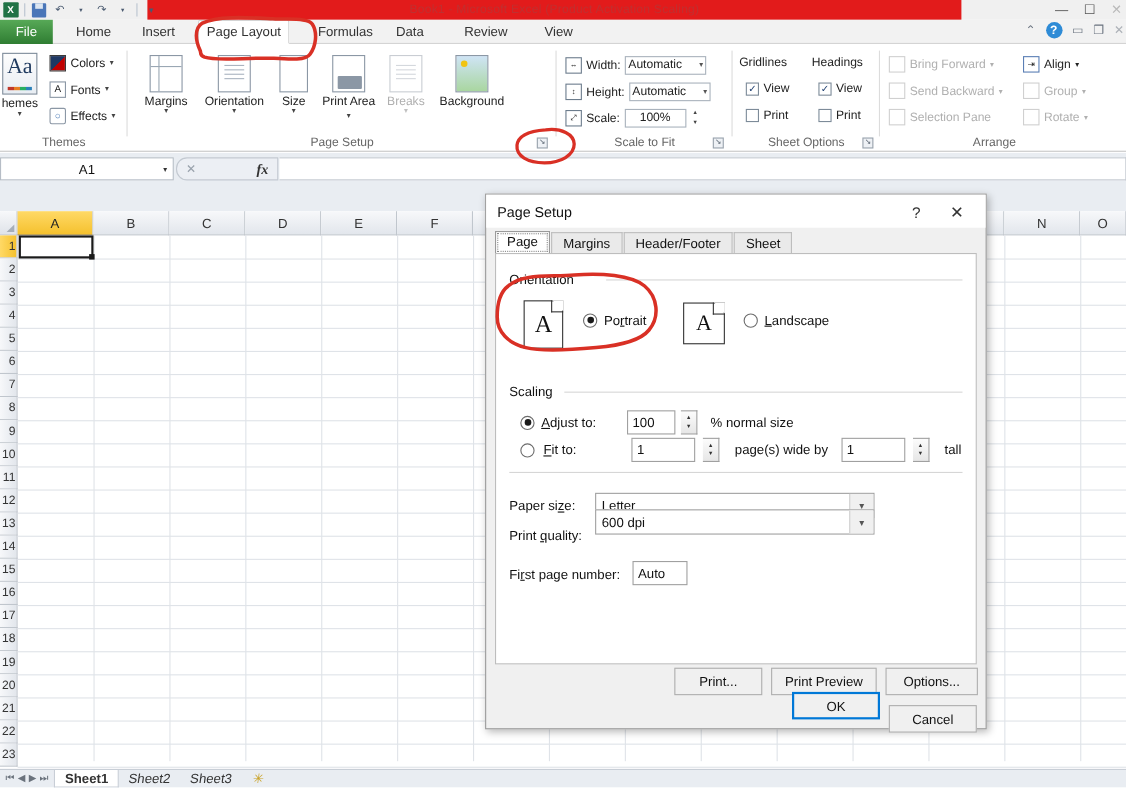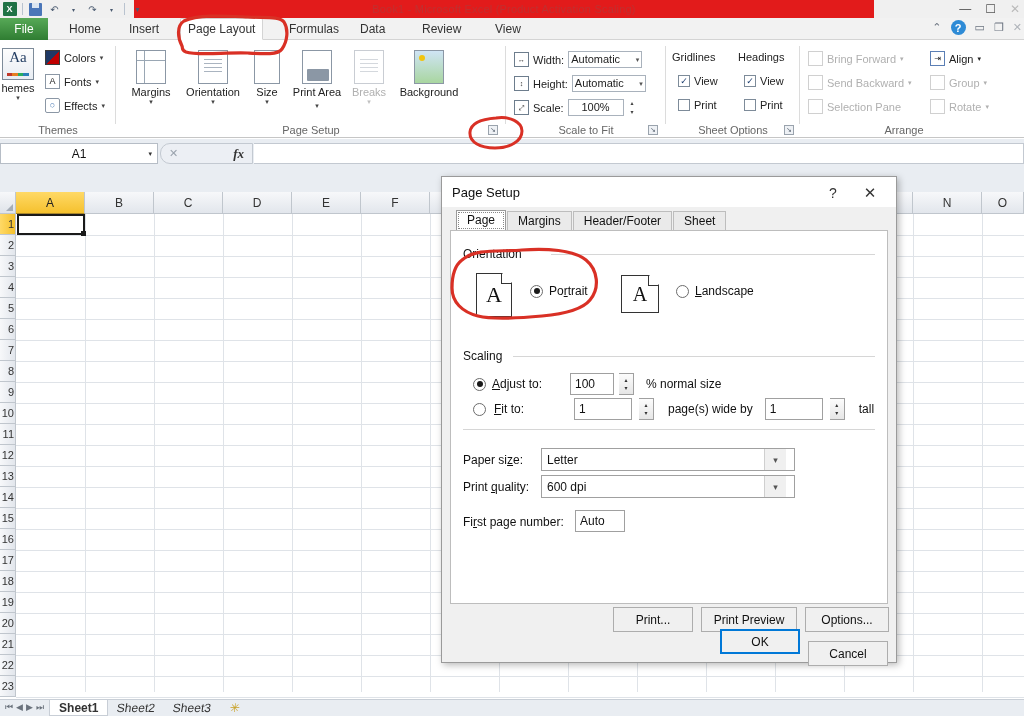--- a/index.html
+++ b/index.html
@@ -118,23 +118,23 @@
   .ic-grid::before, .ic-grid::after {
     content: ""; position: absolute; background: #9aa7b4;
   }
   .ic-grid::before { left: 7px; top: 0; width: 1px; height: 100%; }
   .ic-grid::after  { left: 0; top: 9px; width: 100%; height: 1px; }
   .ic-lines {
     position: absolute; left: 5px; top: 8px; right: 5px; height: 1px;
     background: #aab4c0; box-shadow: 0 4px 0 #aab4c0, 0 8px 0 #aab4c0, 0 12px 0 #aab4c0;
   }
   .ic-theme {
-    width: 32px; height: 32px; border: 1px solid #7d8b99;
+    width: 32px; height: 38px; border: 1px solid #7d8b99;
     background: linear-gradient(#fdfdfd,#e8edf3);
-    font-size: 15px; color: #1f3a5f; display: flex; align-items: center;
+    font-size: 20px; color: #1f3a5f; display: flex; align-items: center;
     justify-content: center; font-family: "Liberation Serif", serif;
     position: relative;
   }
   .ic-theme::after {
     content: ""; position: absolute; left: 4px; bottom: 3px; width: 22px;
     height: 3px;
     background: linear-gradient(90deg,#c0392b 0 25%,#e67e22 25% 50%,#27ae60 50% 75%,#2980b9 75% 100%);
   }
   .smallrow {
     position: absolute; display: flex; align-items: center; gap: 4px;
@@ -279,21 +279,21 @@
   .dlg-tabs {
     position: absolute; left: 8px; top: 32px; height: 22px; display: flex;
     align-items: flex-end; font-size: 12px;
   }
   .dtab {
     padding: 2px 10px 3px; color: #111; background: #eaeaea;
     border: 1px solid #bdbdbd; border-bottom: none; margin-right: 1px;
   }
   .dtab.active {
     background: #fff; border-color: #9a9a9a; padding-bottom: 4px;
-    outline: 1px dotted #888; outline-offset: -3px; margin-left: 6px;
+    outline: 1px dotted #888; outline-offset: -3px;
   }
   .dlg-body {
     position: absolute; left: 8px; top: 53px; right: 8px; bottom: 58px;
     background: #fff; border: 1px solid #bdbdbd;
   }
   .grp-title {
     position: absolute; font-size: 12px; color: #111; background: #fff;
     padding-right: 5px;
   }
   .grp-rule {
@@ -331,21 +331,21 @@
   }
   .spinbox {
     width: 15px; border: 1px solid #a0a0a0; border-left: none; height: 22px;
     background: linear-gradient(#fcfcfc,#e6e6e6); display: flex;
     flex-direction: column; align-items: center; justify-content: center;
     font-size: 6px; color: #333; line-height: 8px;
   }
   .combo {
     border: 1px solid #a0a0a0; background: #fff; height: 23px;
     font-size: 12px; color: #111; display: flex; align-items: center;
-    justify-content: space-between; padding: 0 8px 0 5px;
+    justify-content: space-between; padding: 0 0 0 5px;
   }
   .combo-arrow {
     width: 22px; height: 21px; background: #f0f0f0; border-left: 1px solid #cfcfcf;
     display: flex; align-items: center; justify-content: center;
     font-size: 9px; color: #555;
   }
   .btn {
     position: absolute; height: 25px; background: #f0f0f0;
     border: 1px solid #adadad; font-size: 12px; color: #111;
     display: flex; align-items: center; justify-content: center;
@@ -750,21 +750,21 @@
 
       <div class="grp-rule" style="left:12px; top:198px; right:12px"></div>
 
       <div class="lbl" style="position:absolute; left:12px; top:222px">Paper si<span class="ul">z</span>e:</div>
       <div class="combo" style="position:absolute; left:90px; top:217px; width:254px">
         <span>Letter</span>
         <span class="combo-arrow">▾</span>
       </div>
 
       <div class="lbl" style="position:absolute; left:12px; top:249px">Print <span class="ul">q</span>uality:</div>
-      <div class="combo" style="position:absolute; left:90px; top:244px; width:254px">
+      <div class="combo" style="position:absolute; left:90px; top:232px; width:254px">
         <span>600 dpi</span>
         <span class="combo-arrow">▾</span>
       </div>
 
       <div class="lbl" style="position:absolute; left:12px; top:284px">Fi<span class="ul">r</span>st page number:</div>
       <div class="txtfield" style="position:absolute; left:124px; top:279px; width:50px">Auto</div>
 
       <div class="btn" style="left:162px; top:376px; width:80px">Print...</div>
       <div class="btn" style="left:250px; top:376px; width:96px">Print Preview</div>
       <div class="btn" style="left:354px; top:376px; width:84px">Options...</div>

